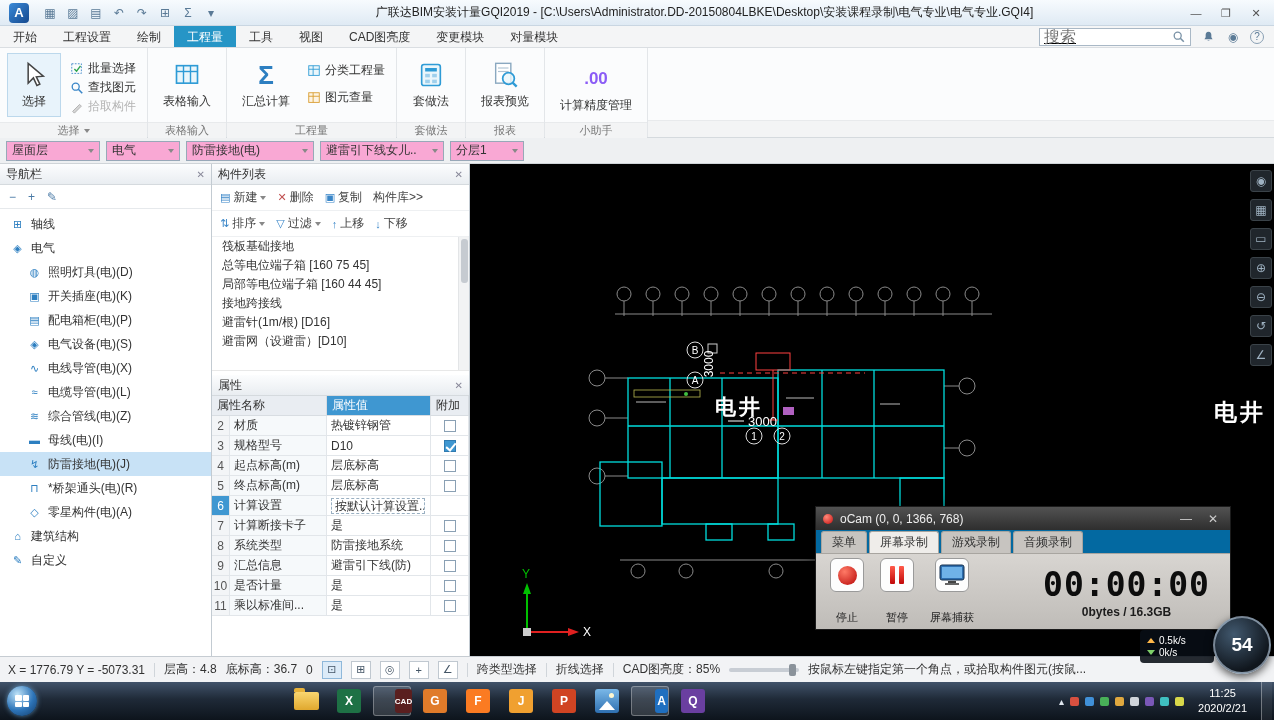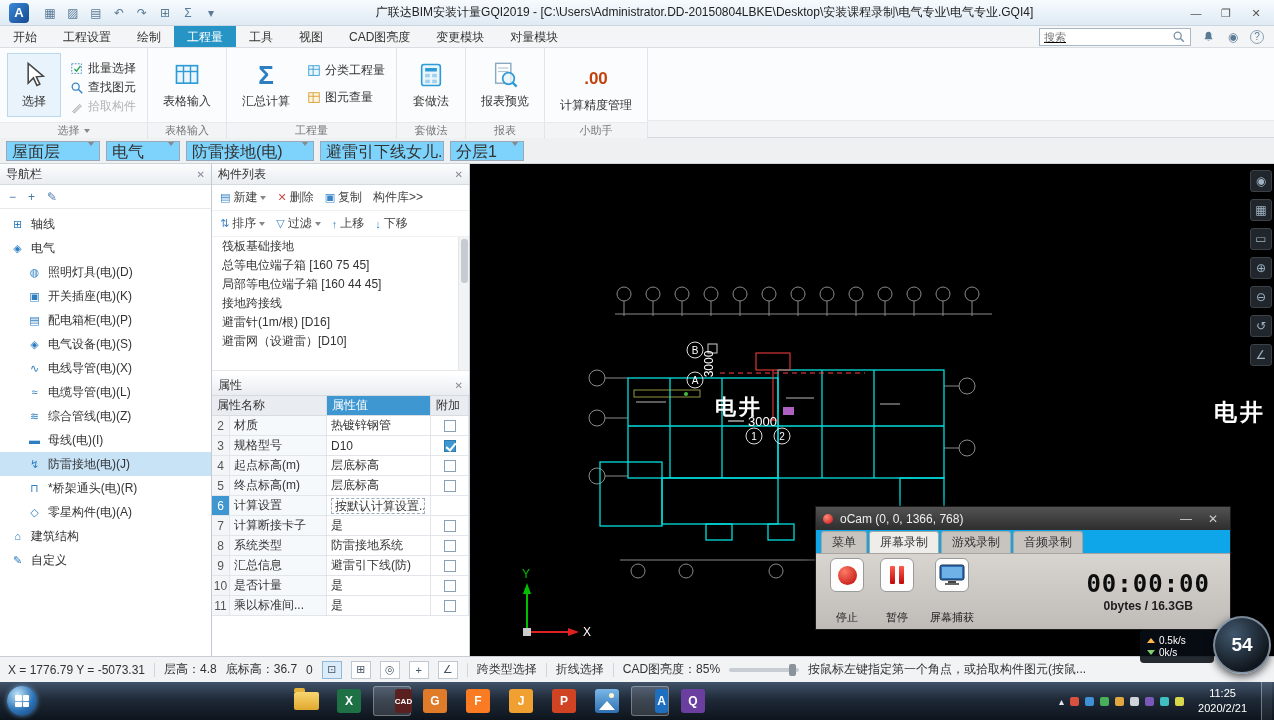--- a/index.html
+++ b/index.html
@@ -15,44 +15,44 @@
 .winbtns{display:flex;gap:2px;}
 .winbtns span{width:28px;height:20px;text-align:center;line-height:20px;color:#555;font-size:11px;}
 
 
 .menubar{position:absolute;top:26px;left:0;right:0;height:22px;background:#f4f5f6;border-bottom:1px solid #dadee2;display:flex;align-items:center;z-index:20;}
 .tabs{display:flex;height:100%;}
 .tab{padding:0 13px;line-height:22px;color:#333;}
 .tab.active{background:#2695c6;color:#fff;}
 .menubar-right{margin-left:auto;display:flex;align-items:center;gap:9px;padding-right:10px;}
 .searchbox{width:152px;height:18px;background:#fff;border:1px solid #a9b8c6;display:flex;align-items:center;padding:0 4px;gap:3px;}
-.searchbox input{border:none;outline:none;flex:1;font-size:11px;min-width:0;background:transparent;text-decoration:underline;}
+.searchbox input{border:none;outline:none;flex:1;font-size:16px;min-width:0;background:transparent;text-decoration:underline;}
 .mbicon{width:16px;height:16px;display:flex;align-items:center;justify-content:center;color:#5a7a96;font-size:12px;}
 .helpcirc{width:14px;height:14px;border:1px solid #8aa0b4;border-radius:50%;font-size:10px;line-height:12px;text-align:center;color:#5a7a96;}
 
 
 .ribbon{position:absolute;top:48px;left:0;right:0;height:90px;background:#fbfcfd;border-bottom:1px solid #d5dade;display:flex;z-index:20;}
 .rgroup{display:flex;flex-direction:column;border-right:1px solid #e3e6e9;}
 .rgroup.filler{flex:1;border-right:none;}
 .rrow{flex:1;display:flex;align-items:flex-start;padding:5px 7px;gap:5px;}
 .rbig{display:flex;flex-direction:column;align-items:center;justify-content:center;gap:4px;min-width:54px;height:64px;padding:2px 7px;font-size:12px;border:1px solid transparent;}
 .rbig.sel{background:#e8f3fb;border:1px solid #bcd8ec;}
 .rcol{display:flex;flex-direction:column;height:64px;padding:1px 0;justify-content:flex-end;}
 .rsmall{display:flex;align-items:center;gap:4px;font-size:12px;height:19px;padding:0 4px;white-space:nowrap;}
 .rsmall.disabled{color:#b4b4b4;}
 .rlabel{height:17px;display:flex;align-items:center;justify-content:center;gap:4px;font-size:11px;color:#777;background:#f3f4f5;border-top:1px solid #e8eaec;}
 .dar{width:0;height:0;border-left:3px solid transparent;border-right:3px solid transparent;border-top:4px solid #888;}
 .bicon{width:28px;height:28px;}
 .sicon{width:14px;height:14px;}
 .sigma{font-size:26px;line-height:28px;color:#2d7fc1;font-weight:bold;}
-.prec{font-size:17px;line-height:28px;color:#c2410c;font-weight:bold;margin-top:8px;}
+.prec{font-size:17px;line-height:28px;color:#8b5cf6;font-weight:bold;margin-top:8px;}
 
 
 .filterrow{position:absolute;top:138px;left:0;right:0;height:26px;background:#eef0f2;border-bottom:1px solid #cfd4d8;display:flex;align-items:center;gap:6px;padding:0 6px;z-index:20;}
-.combo{height:20px;background:#7dd3fc;border:1px solid #98a8b8;display:flex;align-items:flex-start;justify-content:space-between;padding:0 5px;font-size:16px;white-space:nowrap;overflow:hidden;}
+.combo{height:20px;background:#f9a8d4;border:1px solid #98a8b8;display:flex;align-items:center;justify-content:space-between;padding:0 5px;font-size:12px;white-space:nowrap;overflow:hidden;}
 .c1{width:94px}.c2{width:74px}.c3{width:128px}.c4{width:124px}.c5{width:74px}
 
 
 .main{position:absolute;top:164px;left:0;right:0;bottom:64px;}
 .phead{height:21px;background:linear-gradient(#fcfdfe,#e9edf1);border-bottom:1px solid #d5dade;display:flex;align-items:center;padding:0 6px;color:#333;flex:none;}
 .pclose{margin-left:auto;color:#889;font-size:10px;}
 
 
 .navpanel{position:absolute;left:0;top:0;width:212px;height:100%;background:#fff;border-right:1px solid #c3cbd2;display:flex;flex-direction:column;}
 .navtools{height:24px;border-bottom:1px solid #e6e9ec;display:flex;align-items:center;gap:12px;padding:0 9px;color:#4a7aa6;flex:none;}
@@ -96,30 +96,30 @@
 .plan{position:absolute;left:0;top:0;width:100%;height:100%;}
 .cadtools{position:absolute;right:2px;top:6px;display:flex;flex-direction:column;gap:7px;z-index:5;}
 .ct{width:22px;height:22px;background:#20262c;border:1px solid #3a4248;color:#9fb2c2;display:flex;align-items:center;justify-content:center;font-size:12px;border-radius:3px;}
 
 
 .ocam{position:absolute;left:345px;top:342px;width:416px;height:124px;border:1px solid #1c1c1c;box-shadow:0 4px 16px rgba(0,0,0,.65);z-index:10;font-size:12px;}
 .ohead{height:23px;background:linear-gradient(#525252,#2e2e2e);display:flex;align-items:center;color:#eee;padding:0 7px;gap:7px;}
 .odot{width:10px;height:10px;border-radius:50%;background:radial-gradient(circle at 35% 30%,#ff8a7a,#c60d0d);flex:none;}
 .otitle{flex:1;white-space:nowrap;overflow:hidden;}
 .obtn{width:20px;text-align:center;color:#ccc;}
-.otabs{height:24px;background:#0ea5e9;display:flex;align-items:flex-end;padding:3px 5px 0;gap:2px;border-bottom:1px solid #a8a5a0;}
+.otabs{height:24px;background:#0369a1;display:flex;align-items:flex-end;padding:3px 5px 0;gap:2px;border-bottom:1px solid #a8a5a0;}
 .otab{padding:2px 10px 2px;background:#c7c4c0;border:1px solid #a8a5a0;border-bottom:none;border-radius:3px 3px 0 0;color:#333;}
 .otab.active{background:#efedea;}
 .obody{height:75px;background:linear-gradient(#d8d5d1,#bfbcb8);display:flex;align-items:center;gap:16px;padding:0 14px;}
 .obx{display:flex;flex-direction:column;align-items:center;gap:18px;font-size:11px;color:#222;}
 .osq{width:34px;height:34px;background:#fdfdfd;border:1px solid #9a9a9a;border-radius:6px;display:flex;align-items:center;justify-content:center;gap:4px;}
 .stopdot{width:19px;height:19px;border-radius:50%;background:radial-gradient(circle at 35% 30%,#ff7a66,#b80707);}
 .pbar{width:5px;height:18px;background:linear-gradient(#ff5a4a,#c00808);border-radius:1px;display:block;}
 .otimes{margin-left:auto;display:flex;flex-direction:column;align-items:center;gap:1px;padding-right:6px;}
-.otimer{font-size:24px;font-weight:bold;color:#0d0d0d;font-family:"DejaVu Sans Mono","Liberation Mono",monospace;letter-spacing:1px;}
+.otimer{font-size:33px;font-weight:bold;color:#0d0d0d;font-family:"DejaVu Sans Mono","Liberation Mono",monospace;letter-spacing:1px;}
 .ousage{font-size:12px;color:#1c1c1c;font-weight:bold;}
 
 
 .statusbar{position:absolute;left:0;right:0;bottom:38px;height:26px;background:#f2f3f5;border-top:1px solid #c6ccd2;display:flex;align-items:center;gap:9px;padding:0 8px;color:#333;white-space:nowrap;z-index:20;}
 .sbsep{width:1px;height:14px;background:#d0d5da;flex:none;}
 .sbtool{width:20px;height:18px;border:1px solid #c0c8d0;background:#fff;display:flex;align-items:center;justify-content:center;font-size:11px;color:#456;flex:none;}
 .sbtool.on{background:#dcebf8;border-color:#8fb8da;}
 .slider{width:70px;height:4px;background:#c8cdd4;border-radius:2px;position:relative;flex:none;}
 .sthumb{position:absolute;left:85%;top:-4px;width:7px;height:12px;background:#8a929a;border-radius:2px;}
 .hint{overflow:hidden;text-overflow:ellipsis;}

